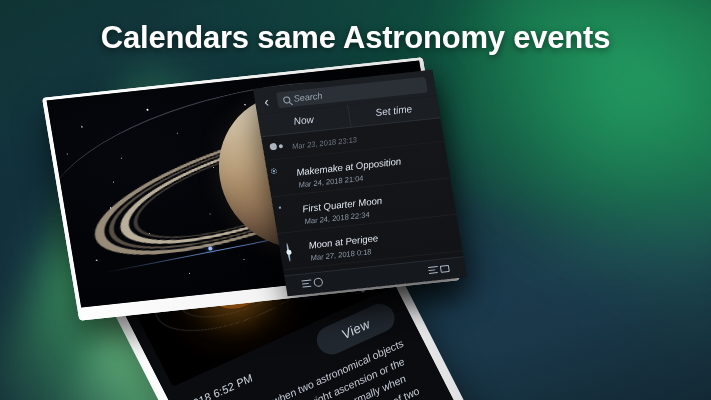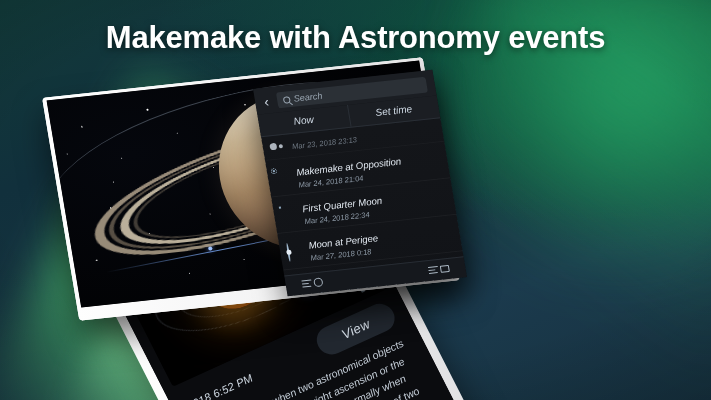--- a/index.html
+++ b/index.html
@@ -310,21 +310,21 @@
 <div id="bg">
   <div class="bg-base"></div>
   <div class="aurora-tr"></div>
   <div class="aurora-tr2"></div>
   <div class="aurora-mid"></div>
   <div class="aurora-bl"></div>
   <div class="aurora-bl2"></div>
   <div class="bg-vig"></div>
 </div>
 
-<div id="headline">Makemake with Astronomy events</div>
+<div id="headline">Calendars same Astronomy events</div>
 
 <div id="stage">
 
   <div class="phone">
     <div class="phone-speaker"></div>
     <div class="phone-cam"></div>
     <div class="phone-sensor"></div>
 
     <div class="phone-screen">
       <div class="detail">

